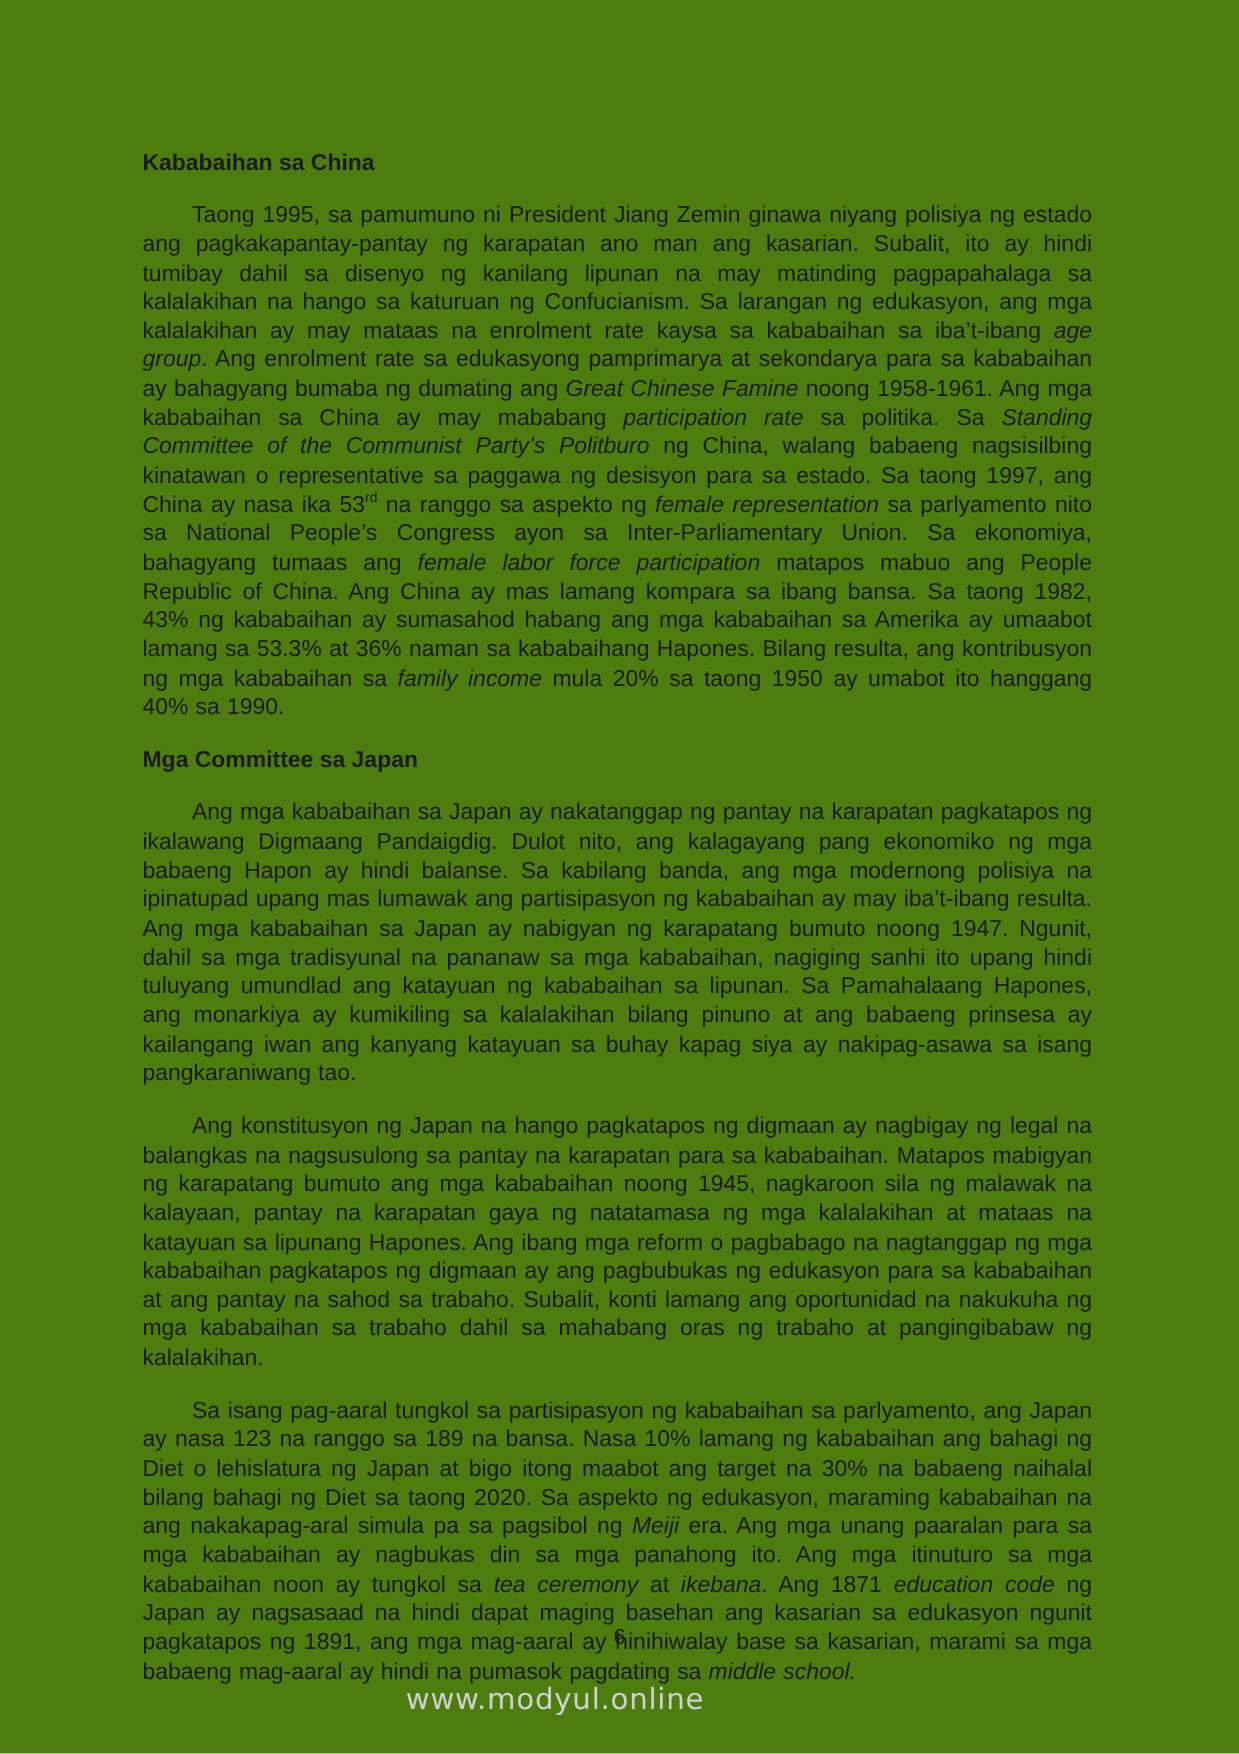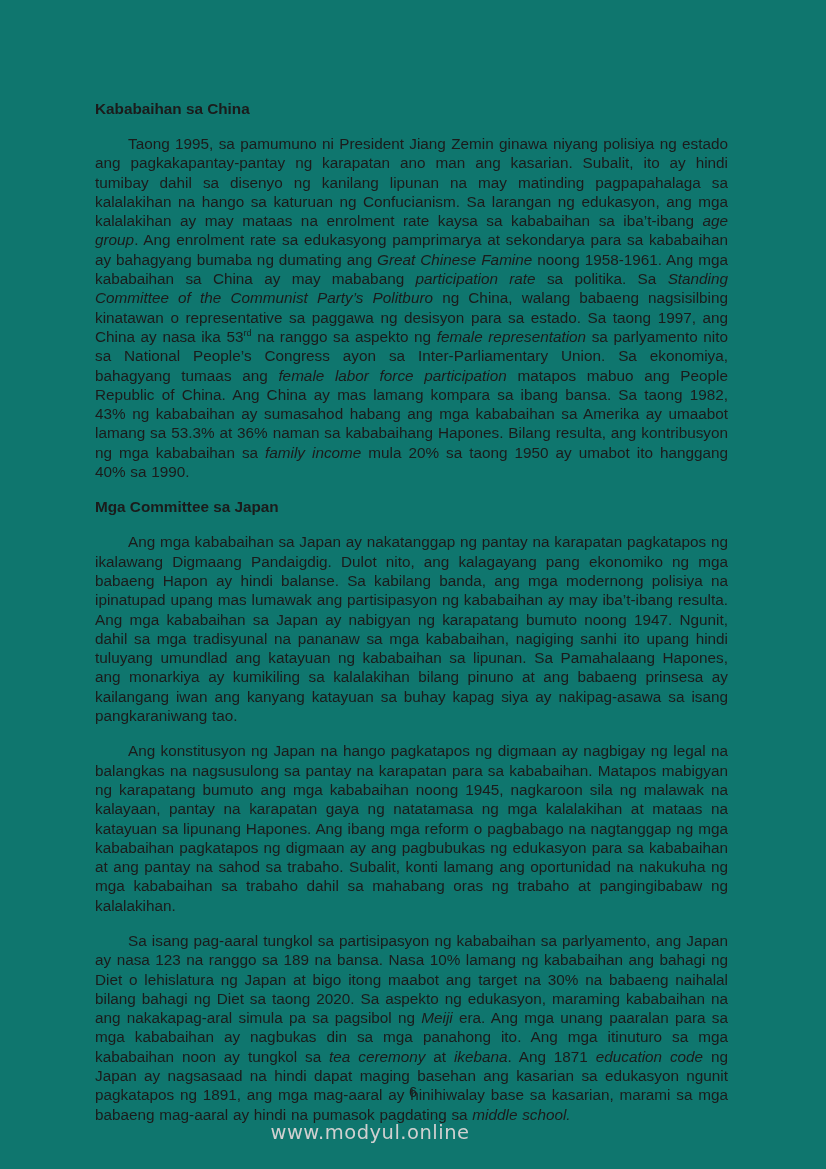--- a/index.html
+++ b/index.html
@@ -1,21 +1,21 @@
 <!DOCTYPE html>
 <html><head>
 <meta charset="utf-8">
 <style>
   * { box-sizing: border-box; }
   html, body { margin: 0; padding: 0; background: #ffffff; }
   .page {
     position: relative;
     width: 826px;
     height: 1169px;
-    background: #0f766e;
+    background: #4d7c0f;
     overflow: hidden;
     font-family: "Liberation Sans", sans-serif;
     color: #1b1b1b;
   }
   .content {
     position: absolute;
     left: 95px;
     top: 100px;
     width: 633px;
   }

